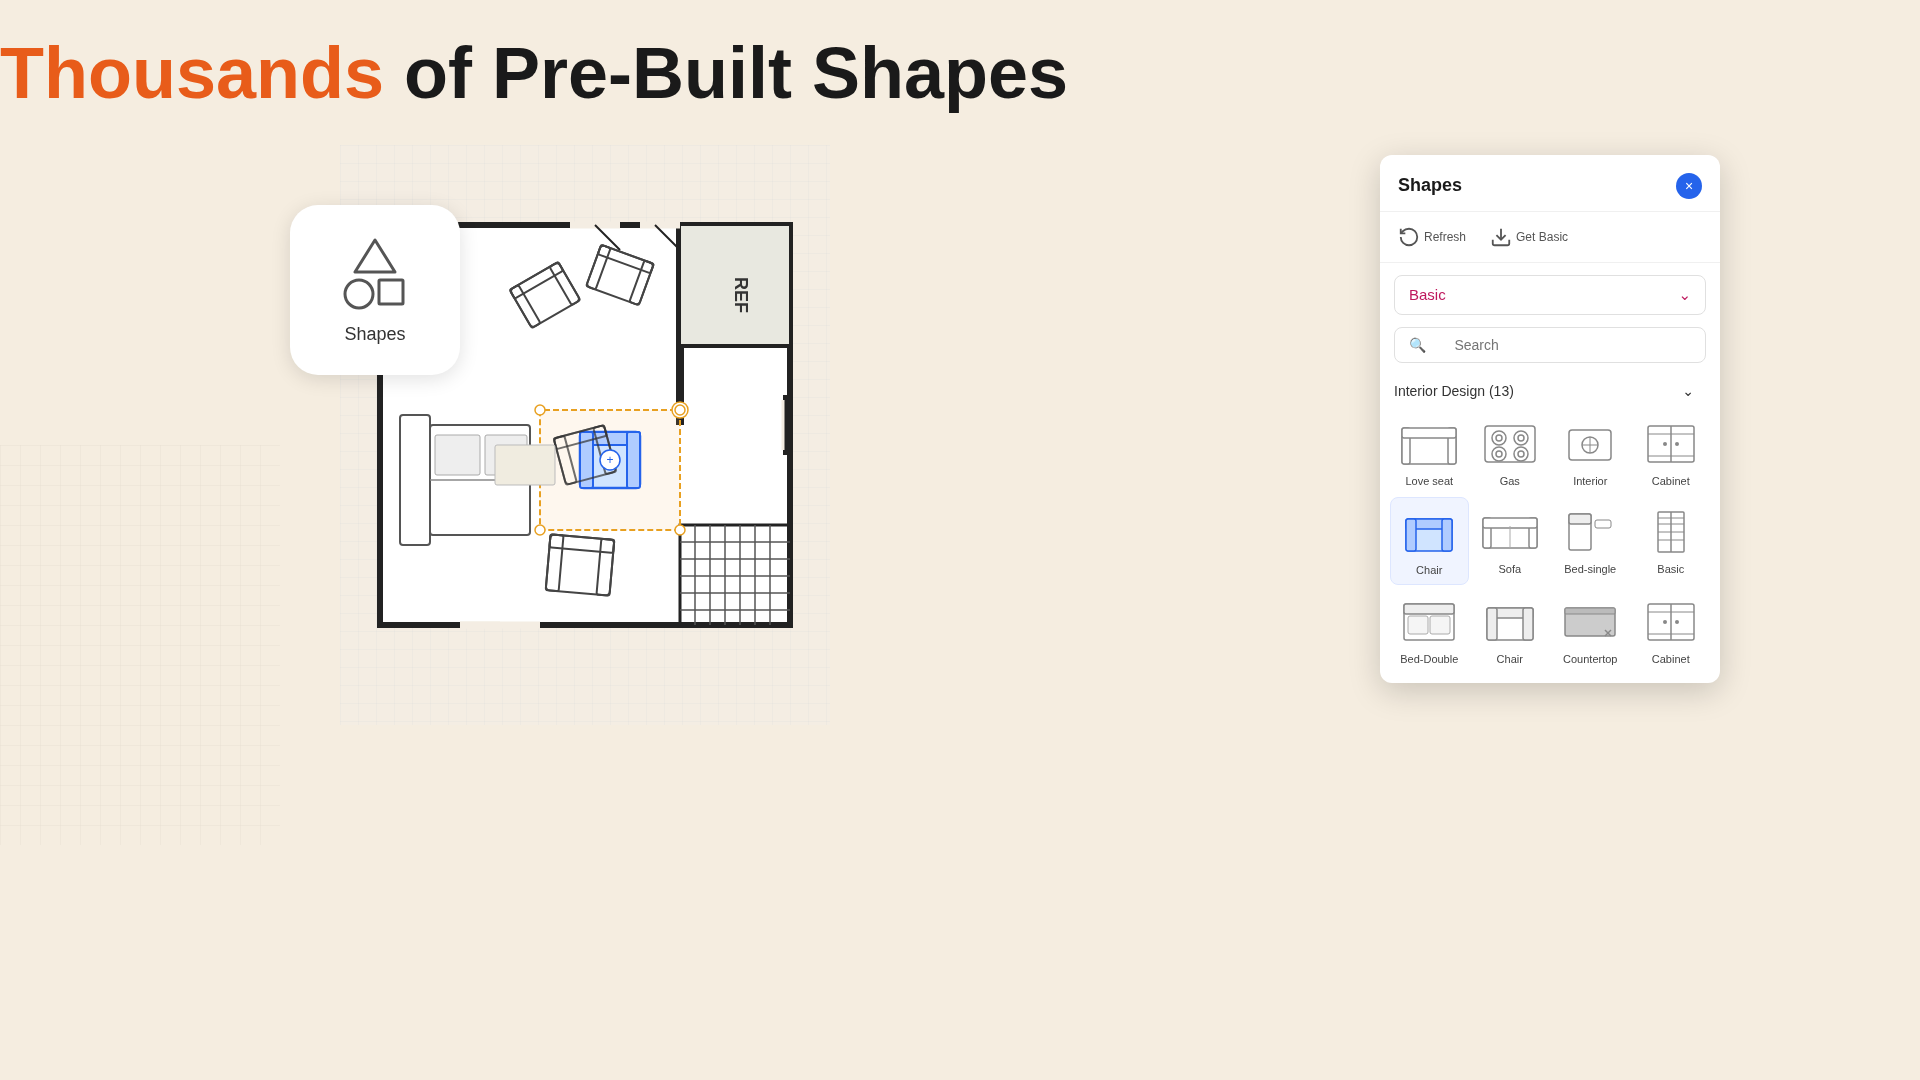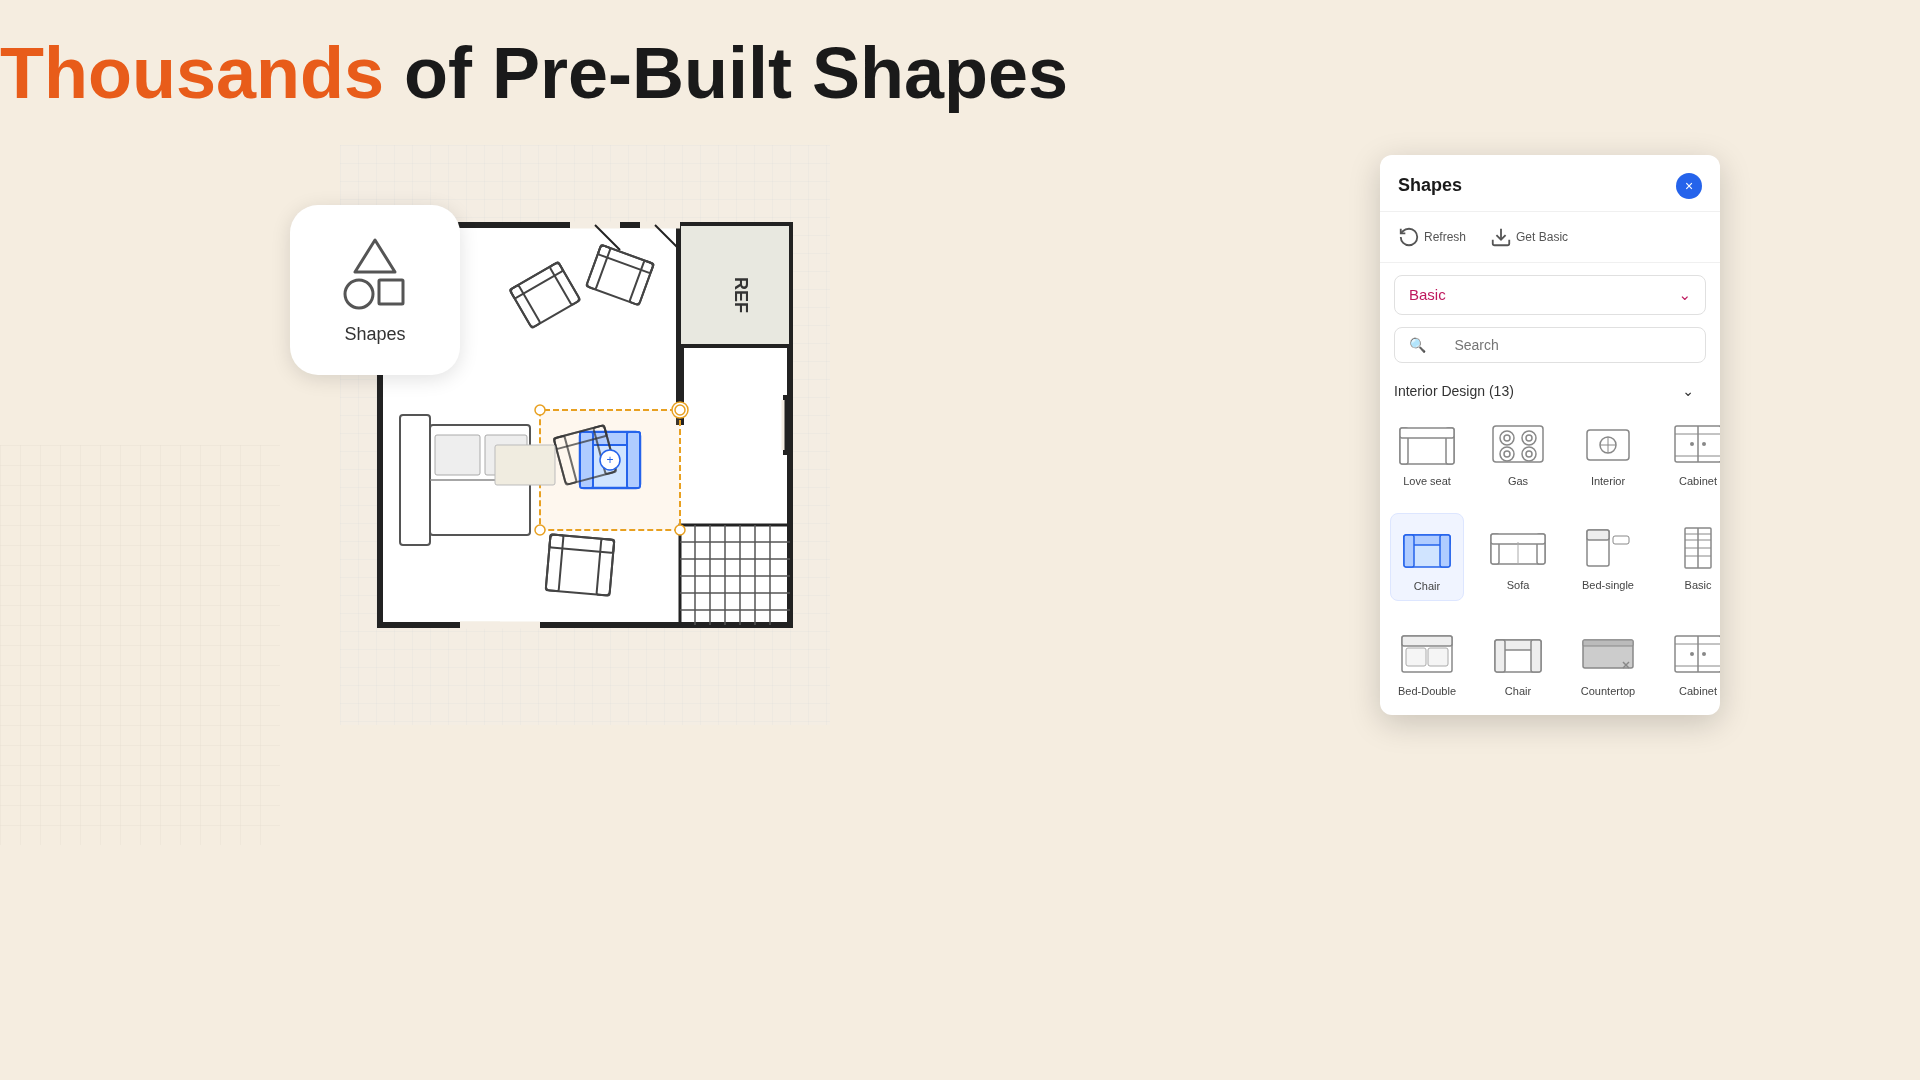--- a/index.html
+++ b/index.html
@@ -180,21 +180,21 @@
       justify-content: space-between;
       padding: 8px 26px 10px 14px;
       font-size: 14px;
       color: #333;
       font-weight: 500;
     }
 
     .shapes-grid {
       display: grid;
       grid-template-columns: repeat(4, 1fr);
-      gap: 18px;
+      gap: 2px;
       padding: 0 10px 10px 10px;
     }
 
     .shape-item {
       display: flex;
       flex-direction: column;
       align-items: center;
       padding: 10px 6px 8px 6px;
       border-radius: 8px;
       cursor: pointer;

